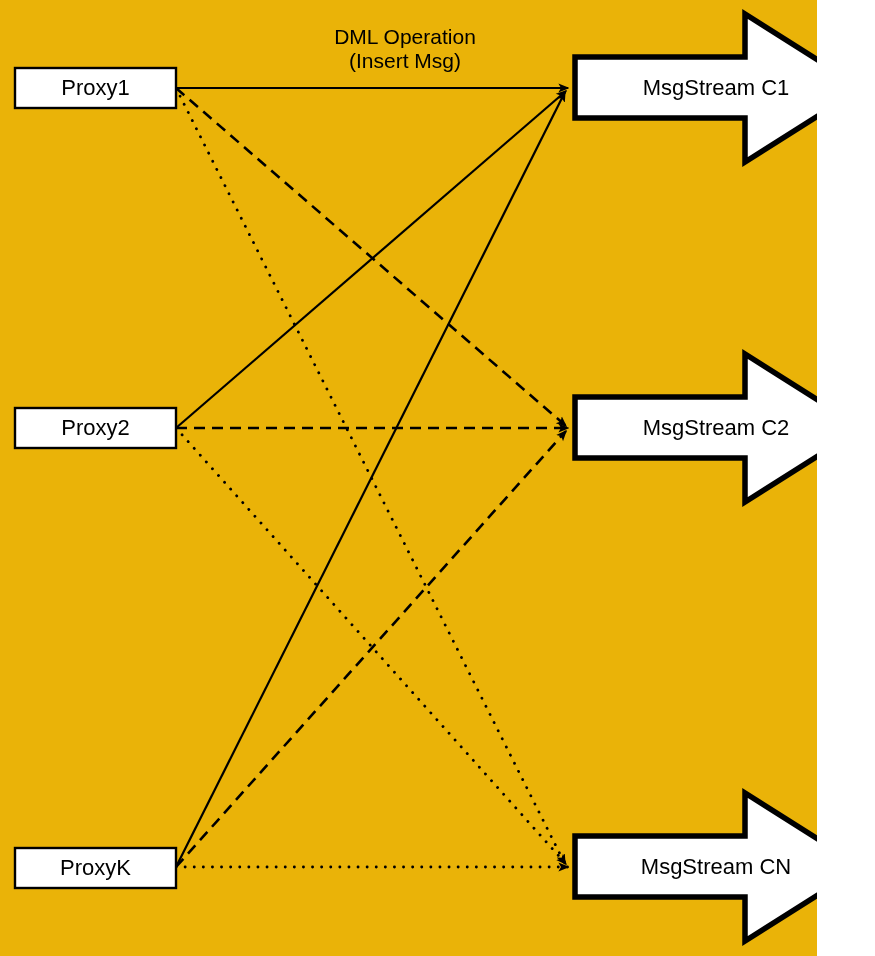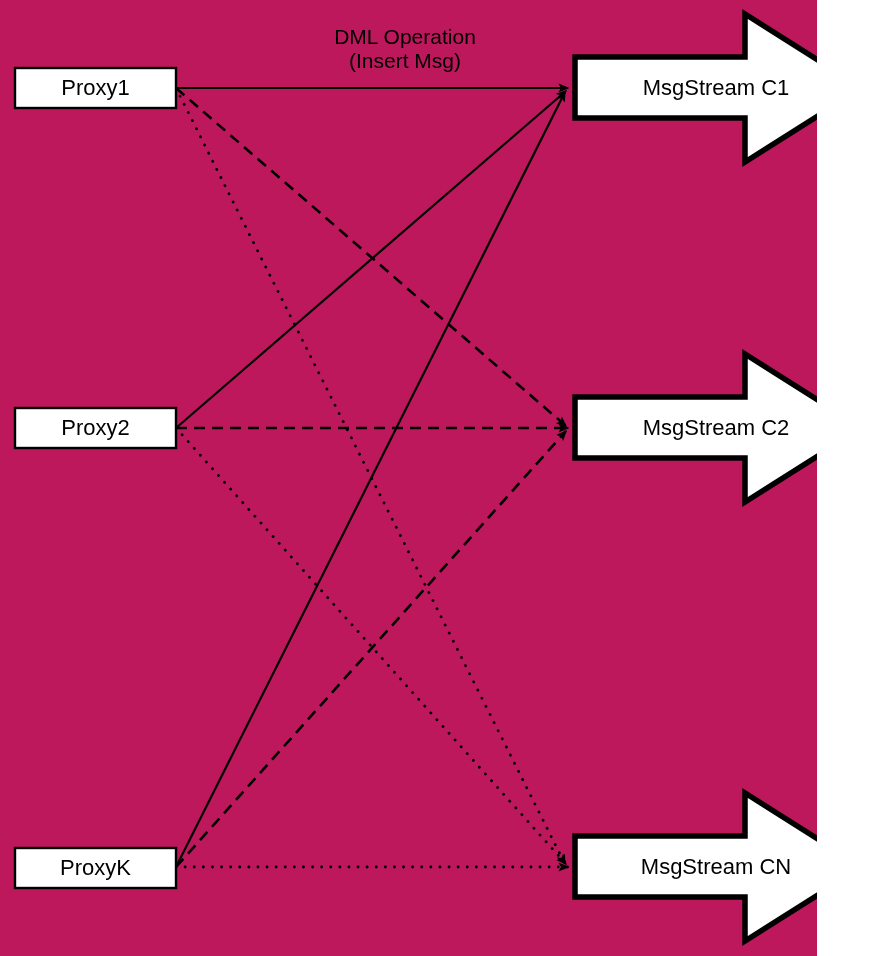--- a/index.html
+++ b/index.html
@@ -4,21 +4,21 @@
 <style>
   html, body {
     margin: 0;
     padding: 0;
     background: #ffffff;
   }
   #canvas {
     position: relative;
     width: 817px;
     height: 956px;
-    background: #be185d;
+    background: #eab308;
     overflow: hidden;
     font-family: "Liberation Sans", sans-serif;
   }
   svg.diagram {
     position: absolute;
     left: 0;
     top: 0;
     width: 875px;
     height: 956px;
   }

